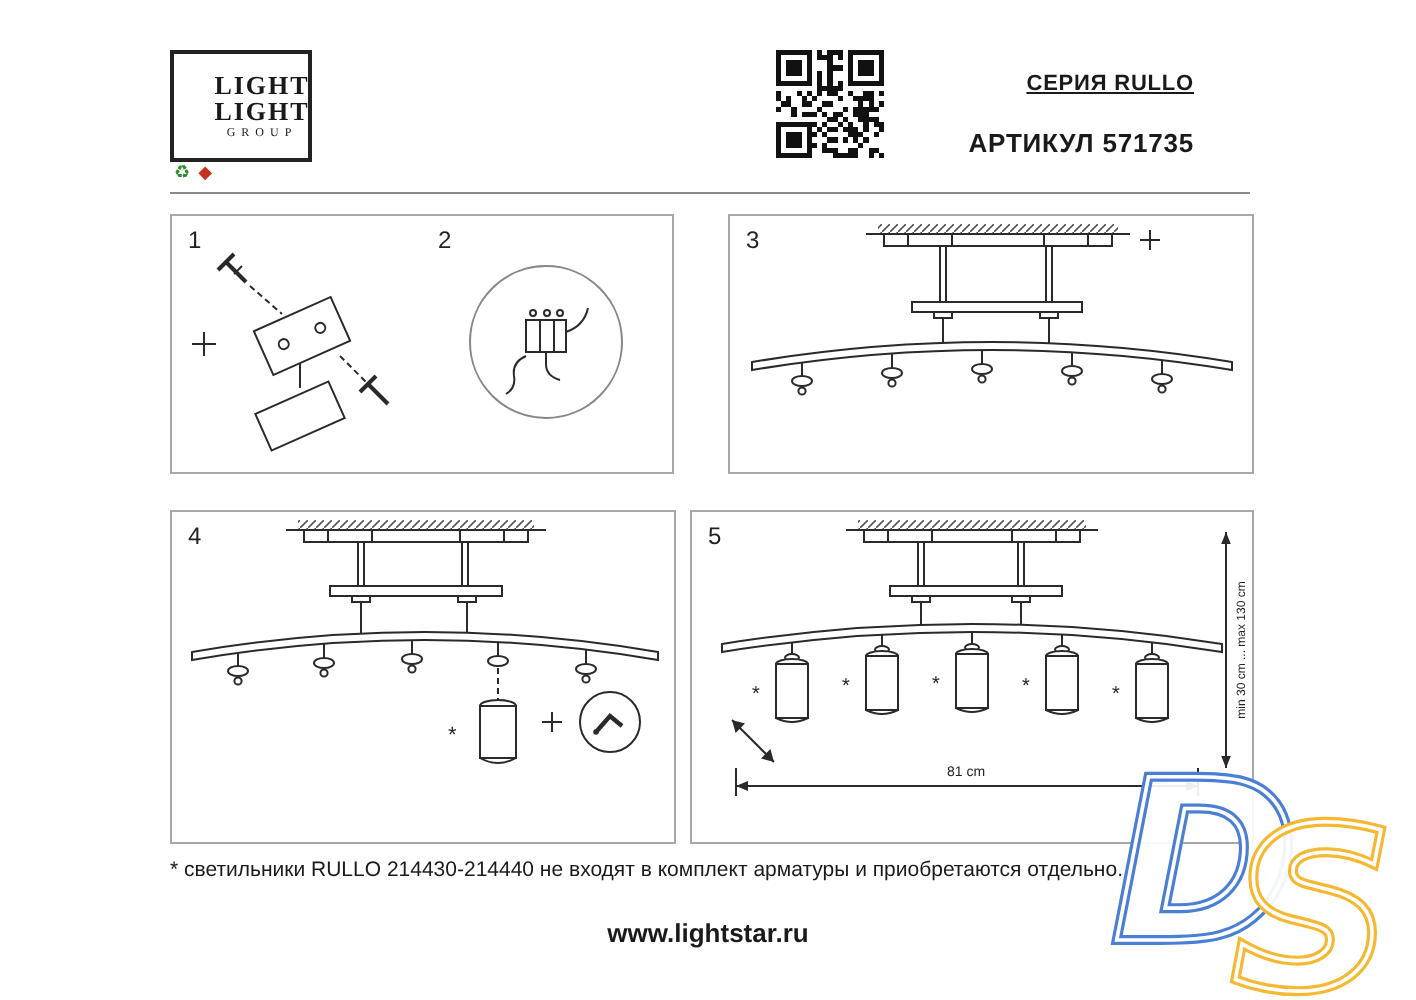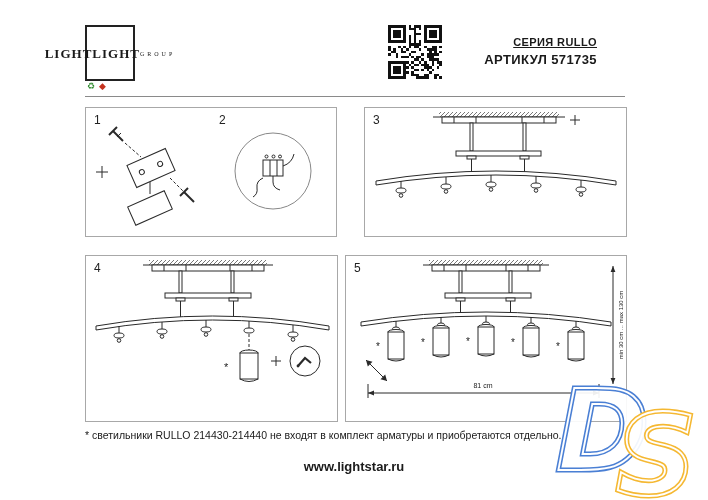--- a/index.html
+++ b/index.html
@@ -1,32 +1,32 @@
 <!DOCTYPE html>
 <html><head>
 <meta charset="utf-8">
 <style>
   html,body{margin:0;padding:0;background:#fff;}
   body{width:708px;height:500px;position:relative;font-family:"Liberation Sans",sans-serif;color:#1a1a1a;overflow:hidden;}
   .page{position:absolute;inset:0;background:#fff;}
 
   .logo-box{position:absolute;left:85px;top:25px;width:46px;height:52px;border:2px solid #222;
-    display:flex;align-items:center;justify-content:center;
-    font-family:"Liberation Serif",serif;}
+    display:flex;flex-direction:column;align-items:center;justify-content:center;
+    font-family:"Liberation Serif",serif;padding-left:21px;}
   .logo-line{font-weight:bold;font-size:13px;line-height:13px;letter-spacing:1px;}
   .logo-group{font-size:6px;letter-spacing:3px;margin-top:2px;}
   .cert-icons{position:absolute;left:87px;top:82px;display:flex;gap:4px;}
 
   .title{position:absolute;left:142px;top:33px;font-size:13.5px;font-weight:bold;line-height:17.5px;letter-spacing:.2px;}
 
   .qr{position:absolute;left:388px;top:25px;width:54px;height:54px;}
 
   .series-block{position:absolute;left:440px;top:36px;width:157px;text-align:right;}
   .series{font-size:11px;font-weight:bold;letter-spacing:.4px;text-decoration:underline;}
-  .article{font-size:13px;font-weight:bold;margin-top:4px;letter-spacing:.4px;}
+  .article{font-size:13px;font-weight:bold;margin-top:16px;letter-spacing:.4px;}
 
   .rule{position:absolute;left:85px;top:96px;width:540px;height:1px;background:#8a8a8a;}
 
   .panel{position:absolute;border:1px solid #a8a8a8;background:#fff;}
   .panel .num{position:absolute;left:8px;top:5px;font-size:12px;color:#222;}
   .panel svg{position:absolute;left:0;top:0;}
   #p1{left:85px;top:107px;width:126px;height:128px;}
   #p2{left:211px;top:107px;width:125px;height:128px;border-left:none;}
   #p3{left:364px;top:107px;width:261px;height:128px;}
   #p4{left:85px;top:255px;width:251px;height:165px;}

